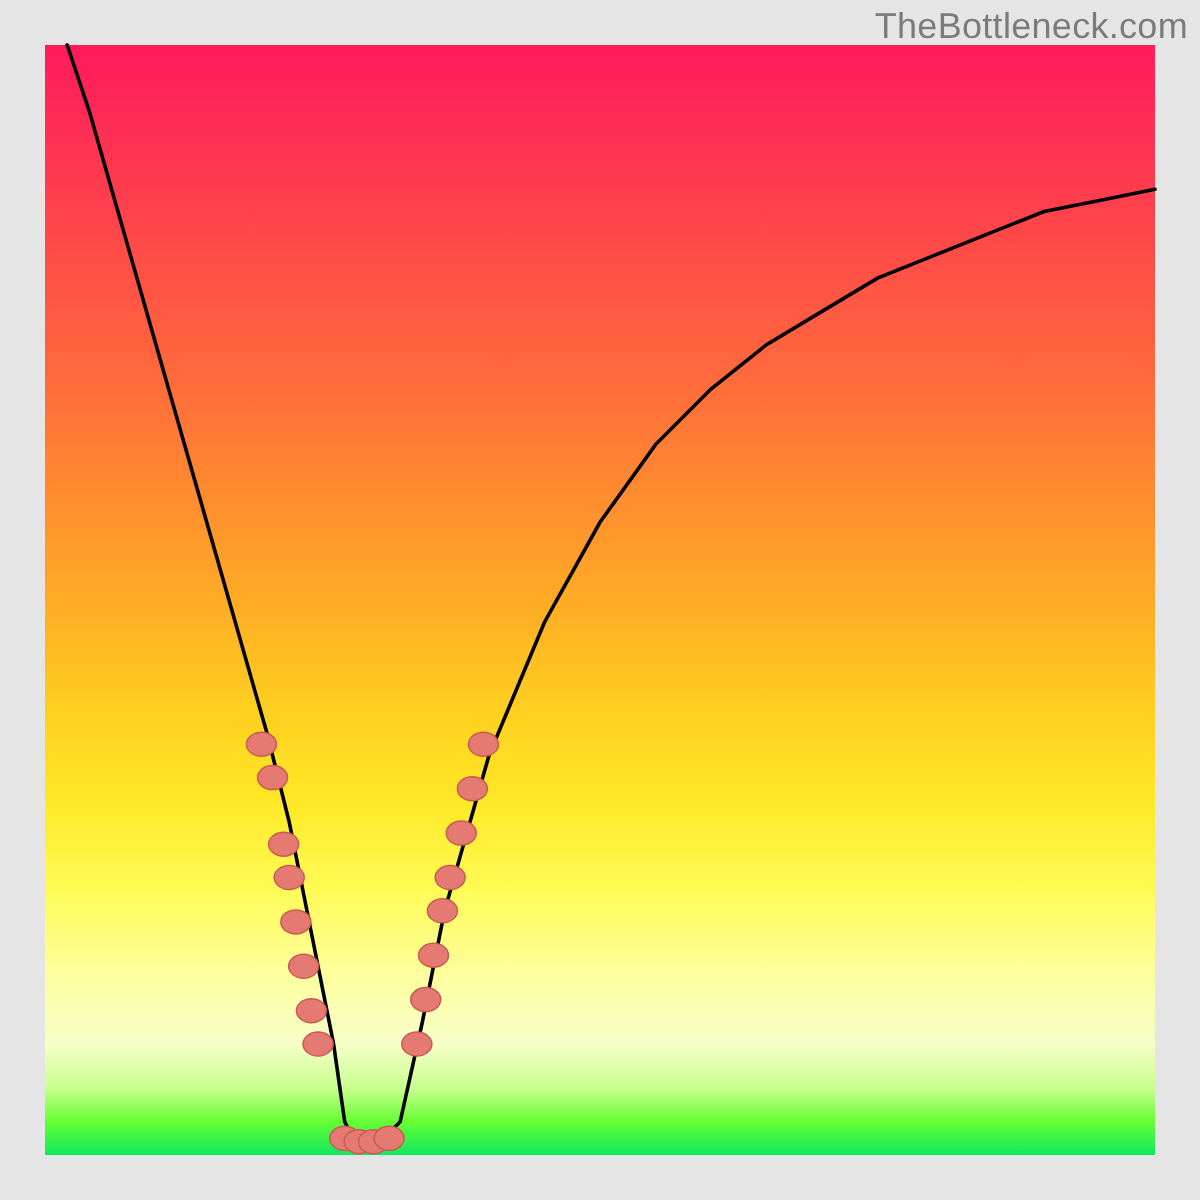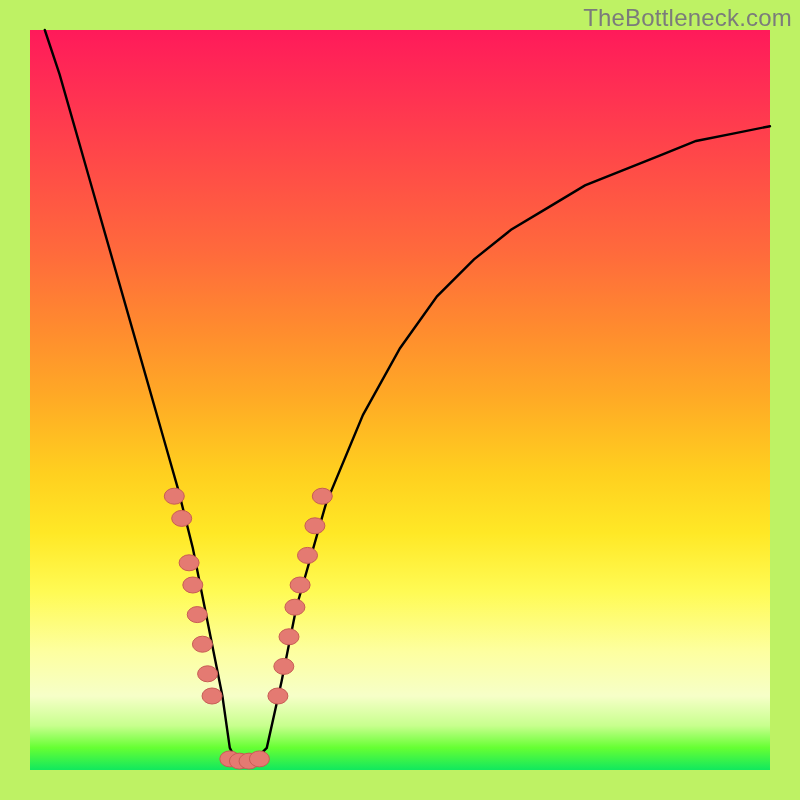--- a/index.html
+++ b/index.html
@@ -10,21 +10,21 @@
     background: #000;
     overflow: hidden;
     font-family: Arial, Helvetica, sans-serif;
   }
   .frame {
     position: absolute;
     left: 0;
     top: 0;
     width: 800px;
     height: 800px;
-    background: #bef264;
+    background: #e5e5e5;
   }
   .plot-area {
     position: absolute;
     left: 30px;
     top: 30px;
     width: 740px;
     height: 740px;
     
     background: linear-gradient(to bottom,
       #ff1a5a 0%,

